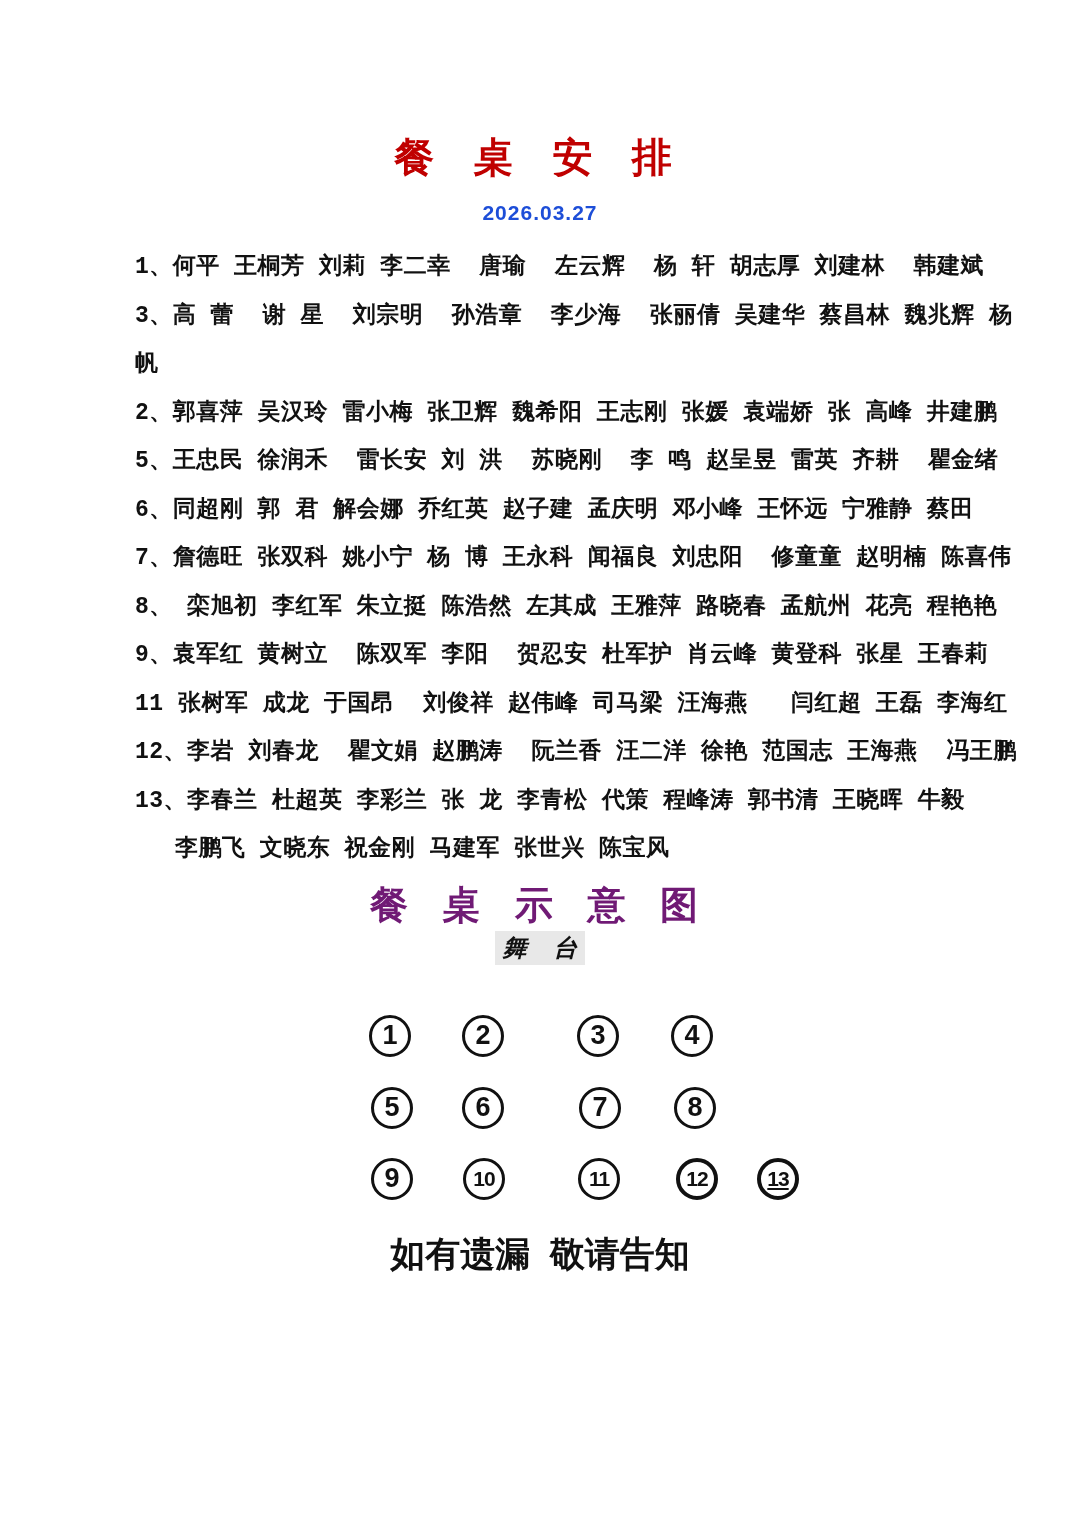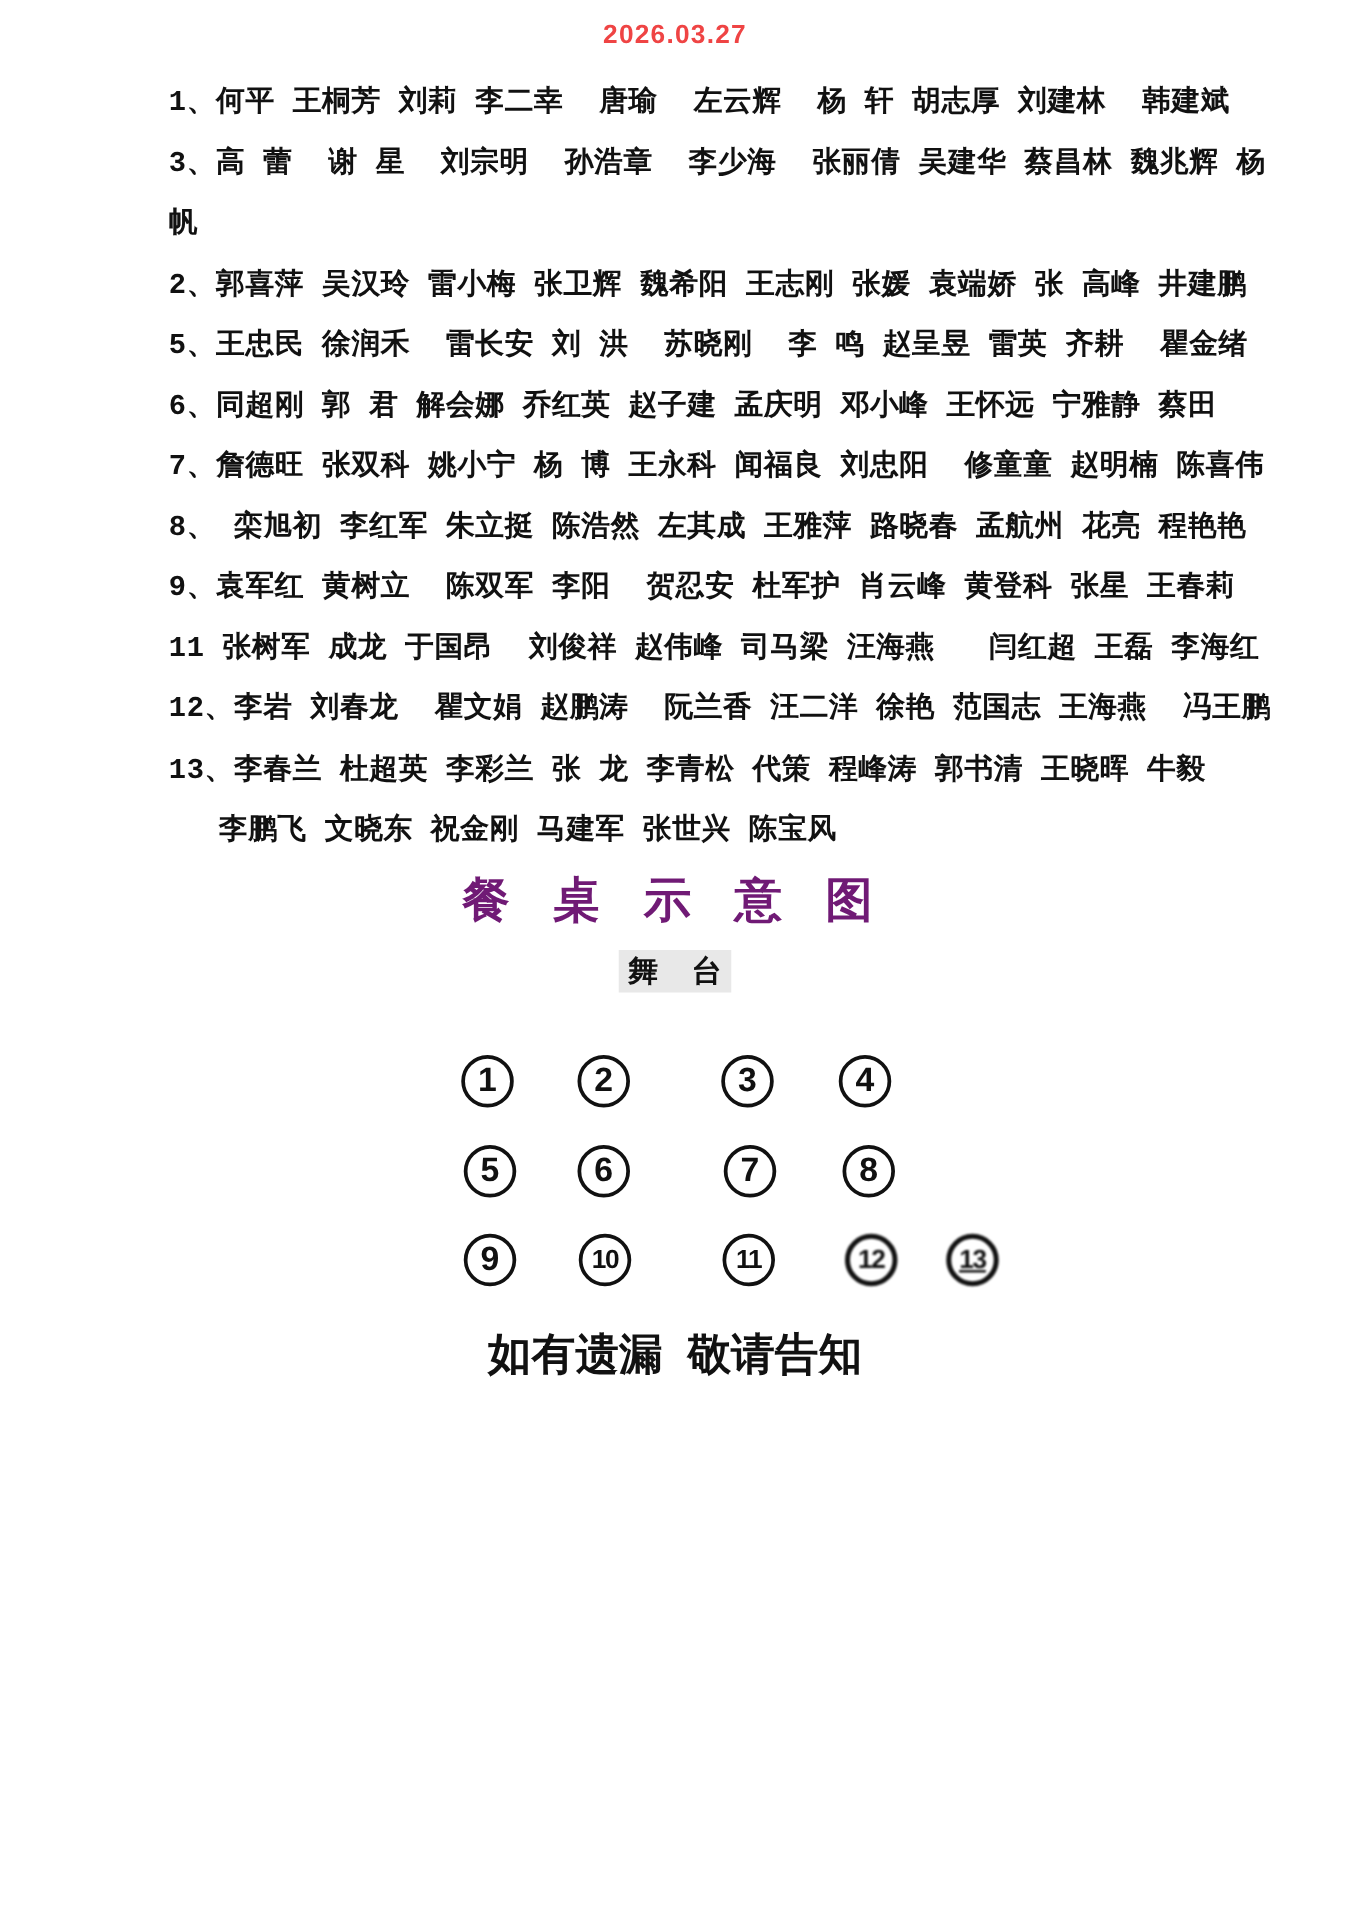--- a/index.html
+++ b/index.html
@@ -25,21 +25,21 @@
     letter-spacing: 14px;
     color: #c00000;
     white-space: pre-wrap;
   }
   .doc-date {
     margin-top: 16px;
     text-align: center;
     font-size: 21px;
     font-weight: 700;
     letter-spacing: 1px;
-    color: #ef4444;
+    color: #1d4ed8;
   }
   .table-rows {
     margin-top: 18px;
     padding-left: 135px;
     padding-right: 60px;
   }
   .table-row {
     font-size: 23px;
     font-weight: 700;
     line-height: 48.5px;
@@ -55,22 +55,23 @@
   .diagram-title {
     margin: 6px 0 0 0;
     text-align: center;
     font-size: 38px;
     font-weight: 700;
     letter-spacing: 12px;
     color: #701a75;
     white-space: pre-wrap;
   }
   .stage-wrap {
-    margin-top: 14px;
+    margin-top: 0;
     text-align: center;
+    font-style: italic;
   }
   .stage-label {
     display: inline-block;
     background: #e8e8e8;
     padding: 1px 8px;
     font-size: 24px;
     font-weight: 700;
     white-space: pre-wrap;
   }
   .circles-area {
@@ -104,20 +105,21 @@
     text-align: center;
     font-size: 35px;
     font-weight: 700;
     white-space: pre-wrap;
   }
 </style>
 </head>
 <body>
 
 <div class="page">
+  <h1 class="doc-title">餐 桌 安 排</h1>
   <div class="doc-date">2026.03.27</div>
 
   <div class="table-rows" id="table-rows">
       <div class="table-row"><span class="row-label">1、</span><span class="row-names">何平 王桐芳 刘莉 李二幸  唐瑜  左云辉  杨 轩 胡志厚 刘建林  韩建斌</span></div>
       <div class="table-row"><span class="row-label">3、</span><span class="row-names">高 蕾  谢 星  刘宗明  孙浩章  李少海  张丽倩 吴建华 蔡昌林 魏兆辉 杨 帆</span></div>
       <div class="table-row"><span class="row-label">2、</span><span class="row-names">郭喜萍 吴汉玲 雷小梅 张卫辉 魏希阳 王志刚 张媛 袁端娇 张 高峰 井建鹏</span></div>
       <div class="table-row"><span class="row-label">5、</span><span class="row-names">王忠民 徐润禾  雷长安 刘 洪  苏晓刚  李 鸣 赵呈昱 雷英 齐耕  瞿金绪</span></div>
       <div class="table-row"><span class="row-label">6、</span><span class="row-names">同超刚 郭 君 解会娜 乔红英 赵子建 孟庆明 邓小峰 王怀远 宁雅静 蔡田</span></div>
       <div class="table-row"><span class="row-label">7、</span><span class="row-names">詹德旺 张双科 姚小宁 杨 博 王永科 闻福良 刘忠阳  修童童 赵明楠 陈喜伟</span></div>
       <div class="table-row"><span class="row-label">8、</span><span class="row-names"> 栾旭初 李红军 朱立挺 陈浩然 左其成 王雅萍 路晓春 孟航州 花亮 程艳艳</span></div>

